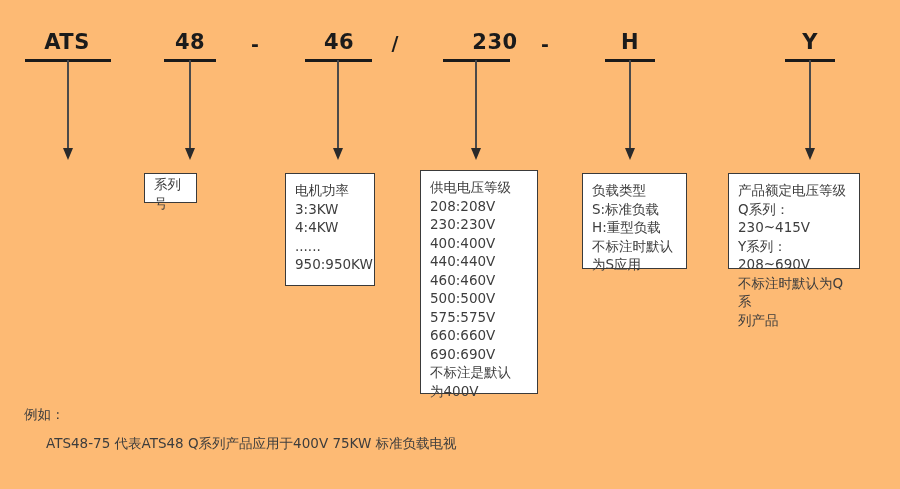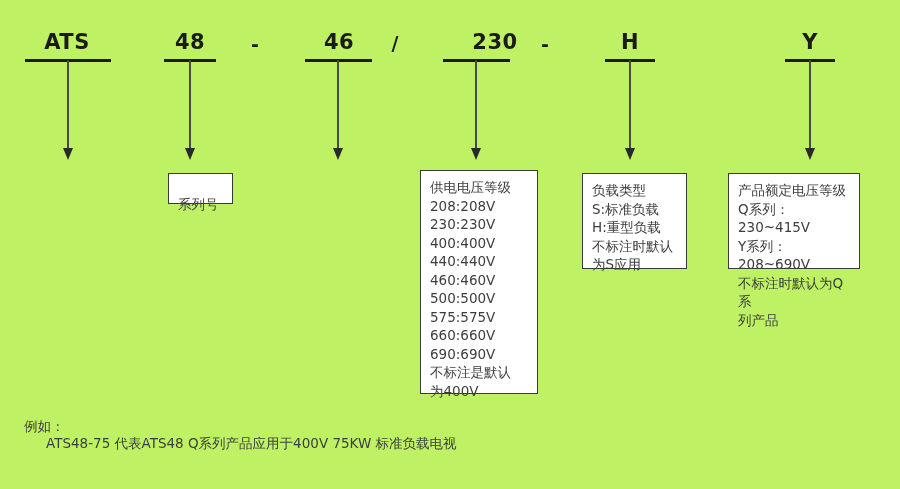--- a/index.html
+++ b/index.html
@@ -4,21 +4,21 @@
 <style>
   html, body {
     margin: 0;
     padding: 0;
     background: #ffffff;
   }
   #page {
     position: relative;
     width: 900px;
     height: 489px;
-    background: #bef264;
+    background: #fdba74;
     font-family: "DejaVu Sans", "Liberation Sans", sans-serif;
     overflow: hidden;
   }
 
   
   .code-seg {
     position: absolute;
     text-align: center;
     font-weight: bold;
     font-size: 21px;
@@ -121,22 +121,27 @@
   <div class="arrow-shaft" style="left:475px; top:60px; height:90px;"></div>
   <div class="arrow-head" style="left:471px; top:148px;"></div>
 
   <div class="arrow-shaft" style="left:629px; top:60px; height:90px;"></div>
   <div class="arrow-head" style="left:625px; top:148px;"></div>
 
   <div class="arrow-shaft" style="left:809px; top:60px; height:90px;"></div>
   <div class="arrow-head" style="left:805px; top:148px;"></div>
 
 
-  <div class="box" style="left:168px; top:173px; width:65px; height:30px; padding-top:21px;">系列号</div>
+  <div class="box" style="left:144px; top:173px; width:53px; height:30px; padding-top:1px;">系列号</div>
 
+  <div class="box" style="left:285px; top:173px; width:90px; height:113px;">电机功率
+3:3KW
+4:4KW
+......
+950:950KW</div>
 
   <div class="box" style="left:420px; top:170px; width:118px; height:224px;">供电电压等级
 208:208V
 230:230V
 400:400V
 440:440V
 460:460V
 500:500V
 575:575V
 660:660V
@@ -149,17 +154,17 @@
 H:重型负载
 不标注时默认
 为S应用</div>
 
   <div class="box" style="left:728px; top:173px; width:132px; height:96px;">产品额定电压等级
 Q系列：230~415V
 Y系列：208~690V
 不标注时默认为Q系
 列产品</div>
 
-  <div class="note" style="left:24px; top:416px;">例如：</div>
+  <div class="note" style="left:24px; top:404px;">例如：</div>
 
   <div class="note" style="left:24px; top:433px;margin-left:22px;">ATS48-75 代表ATS48 Q系列产品应用于400V 75KW 标准负载电视</div>
 
 </div>
 
 </body></html>

